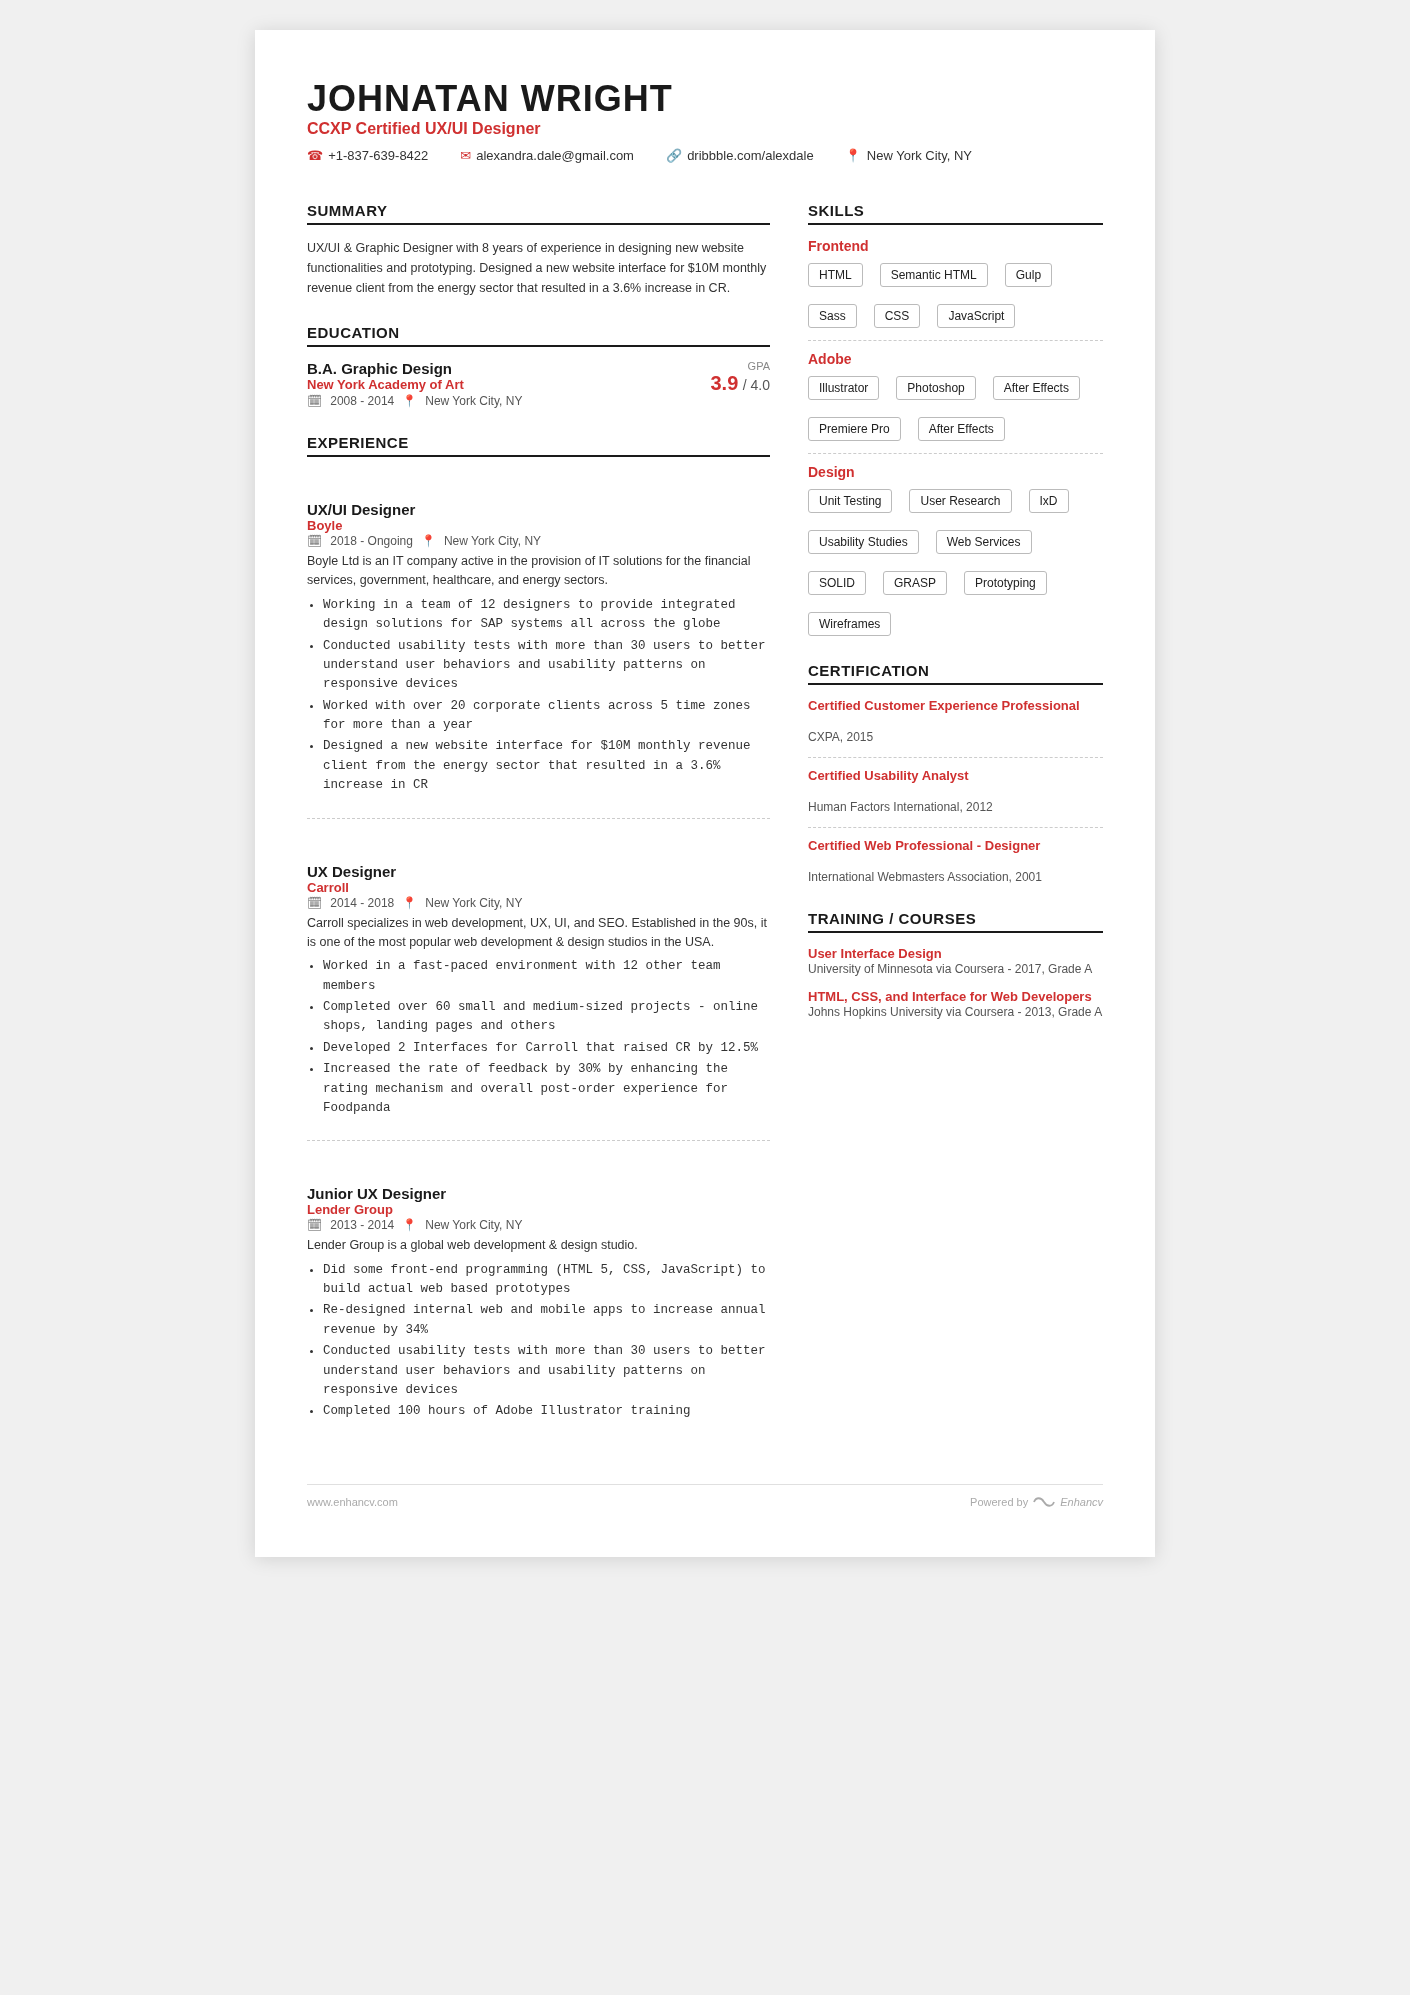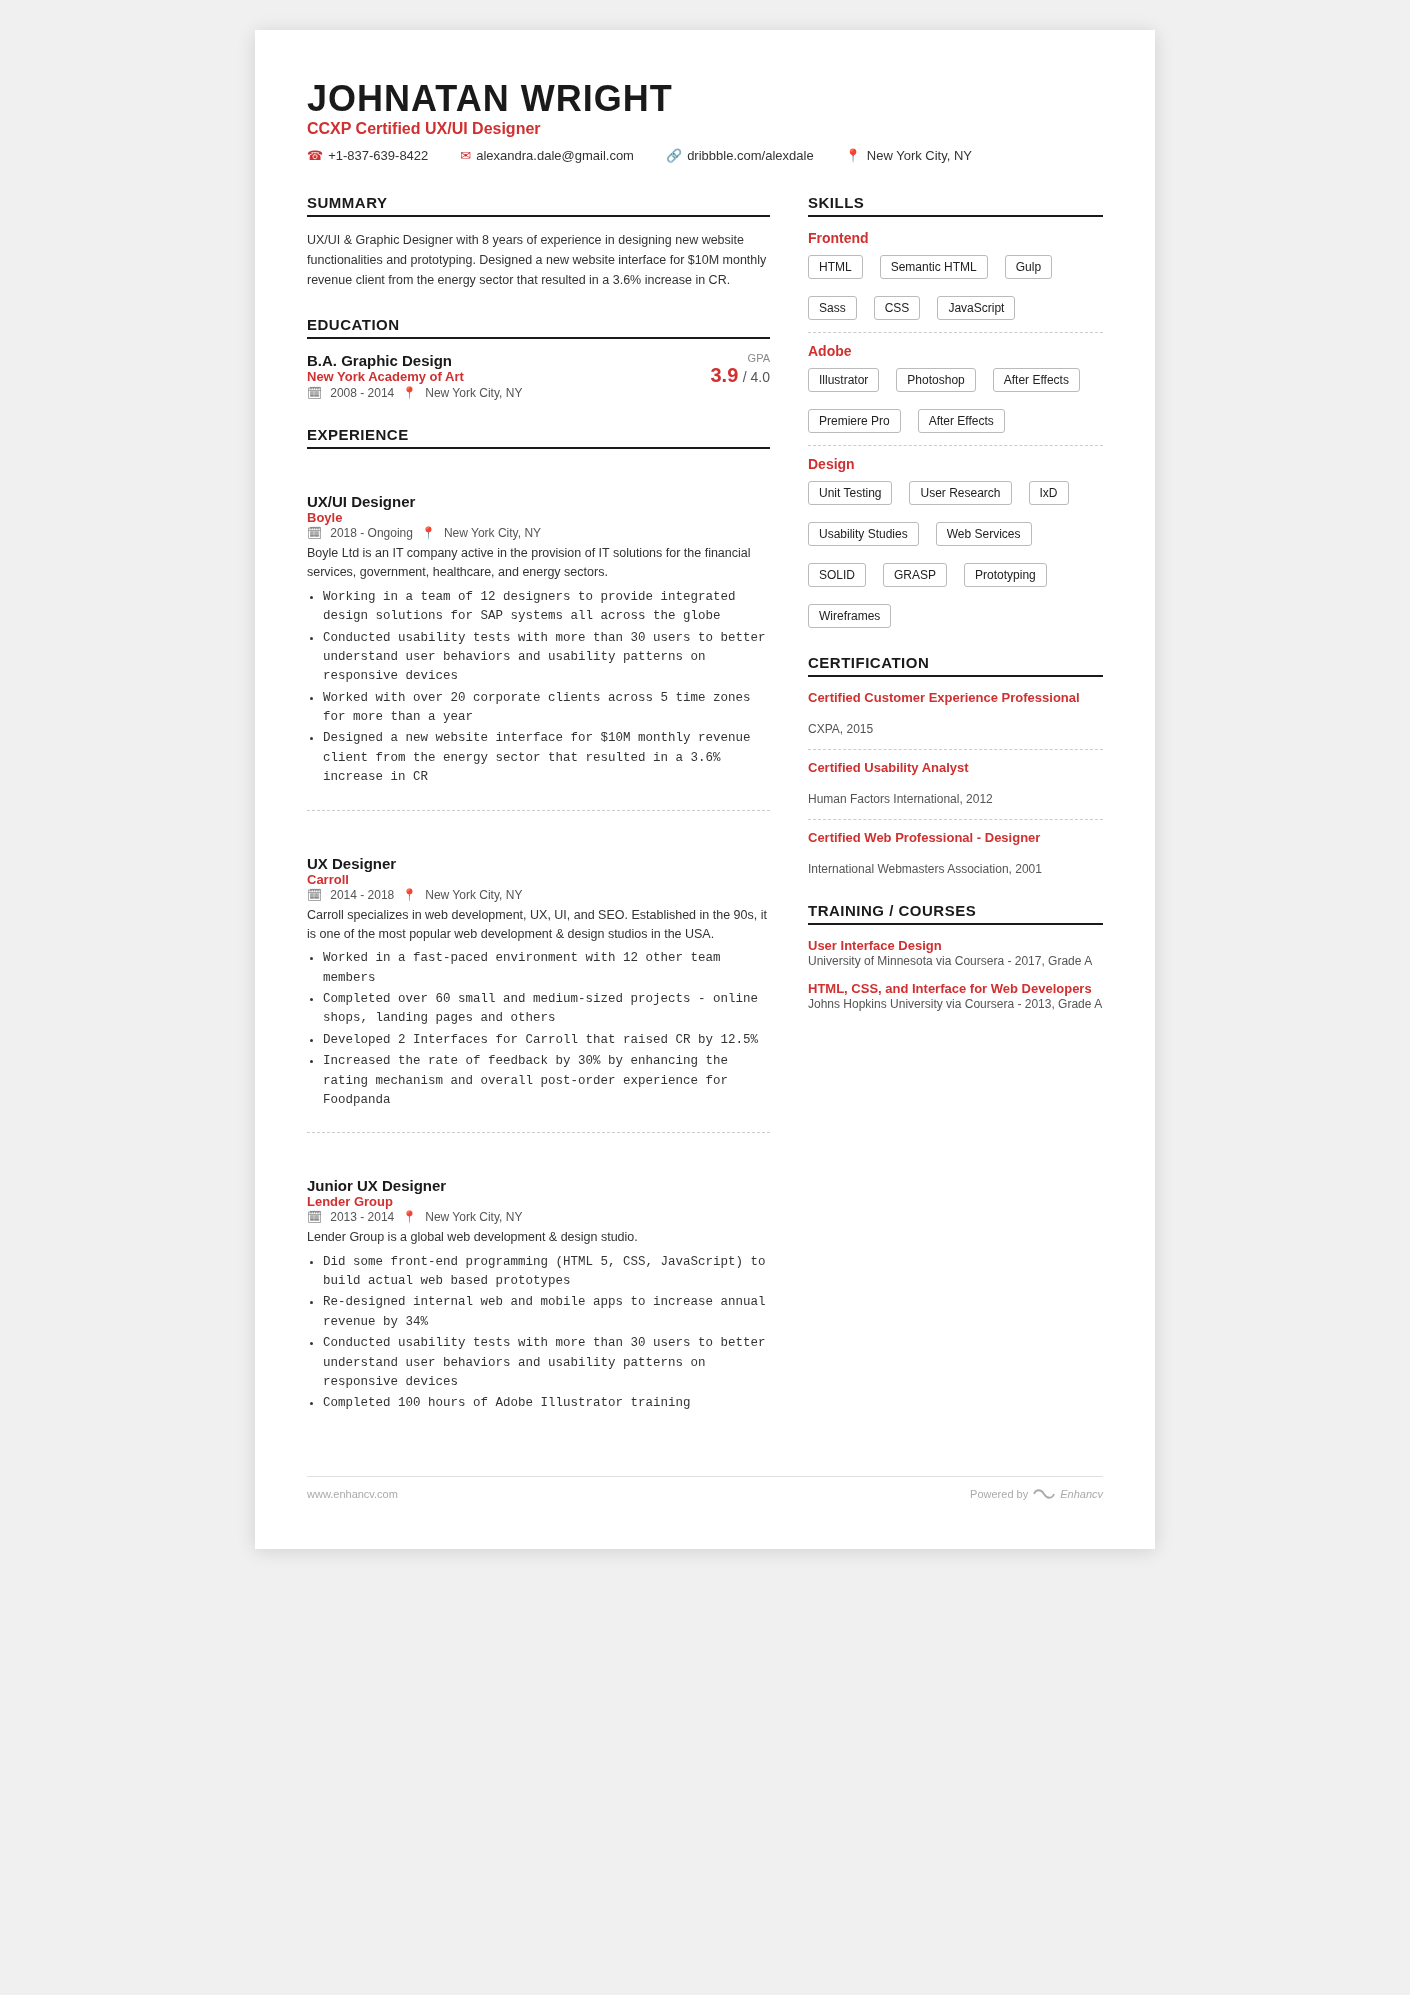--- a/index.html
+++ b/index.html
@@ -13,21 +13,21 @@
     }
     .resume-page {
       background: #fff;
       width: 900px;
       min-height: 1260px;
       padding: 48px 52px 48px 52px;
       box-shadow: 0 2px 18px rgba(0,0,0,0.13);
       position: relative;
     }
     
-    .header { margin-bottom: 28px; }
+    .header { margin-bottom: 36px; }
     .header-name { font-size: 36px; font-weight: 900; color: #1a1a1a; letter-spacing: 1px; text-transform: uppercase; }
     .header-title { font-size: 16px; font-weight: 700; color: #d03030; margin-bottom: 10px; }
     .header-contact { display: flex; flex-wrap: wrap; gap: 0 32px; font-size: 13px; color: #333; margin-top: 6px; }
     .contact-item { display: flex; align-items: center; gap: 5px; margin-bottom: 3px; }
     .contact-icon { color: #d03030; font-size: 13px; }
 
     
     .main-layout { display: flex; gap: 38px; }
     .left-col { flex: 1.12; min-width: 0; }
     .right-col { width: 295px; flex-shrink: 0; }

